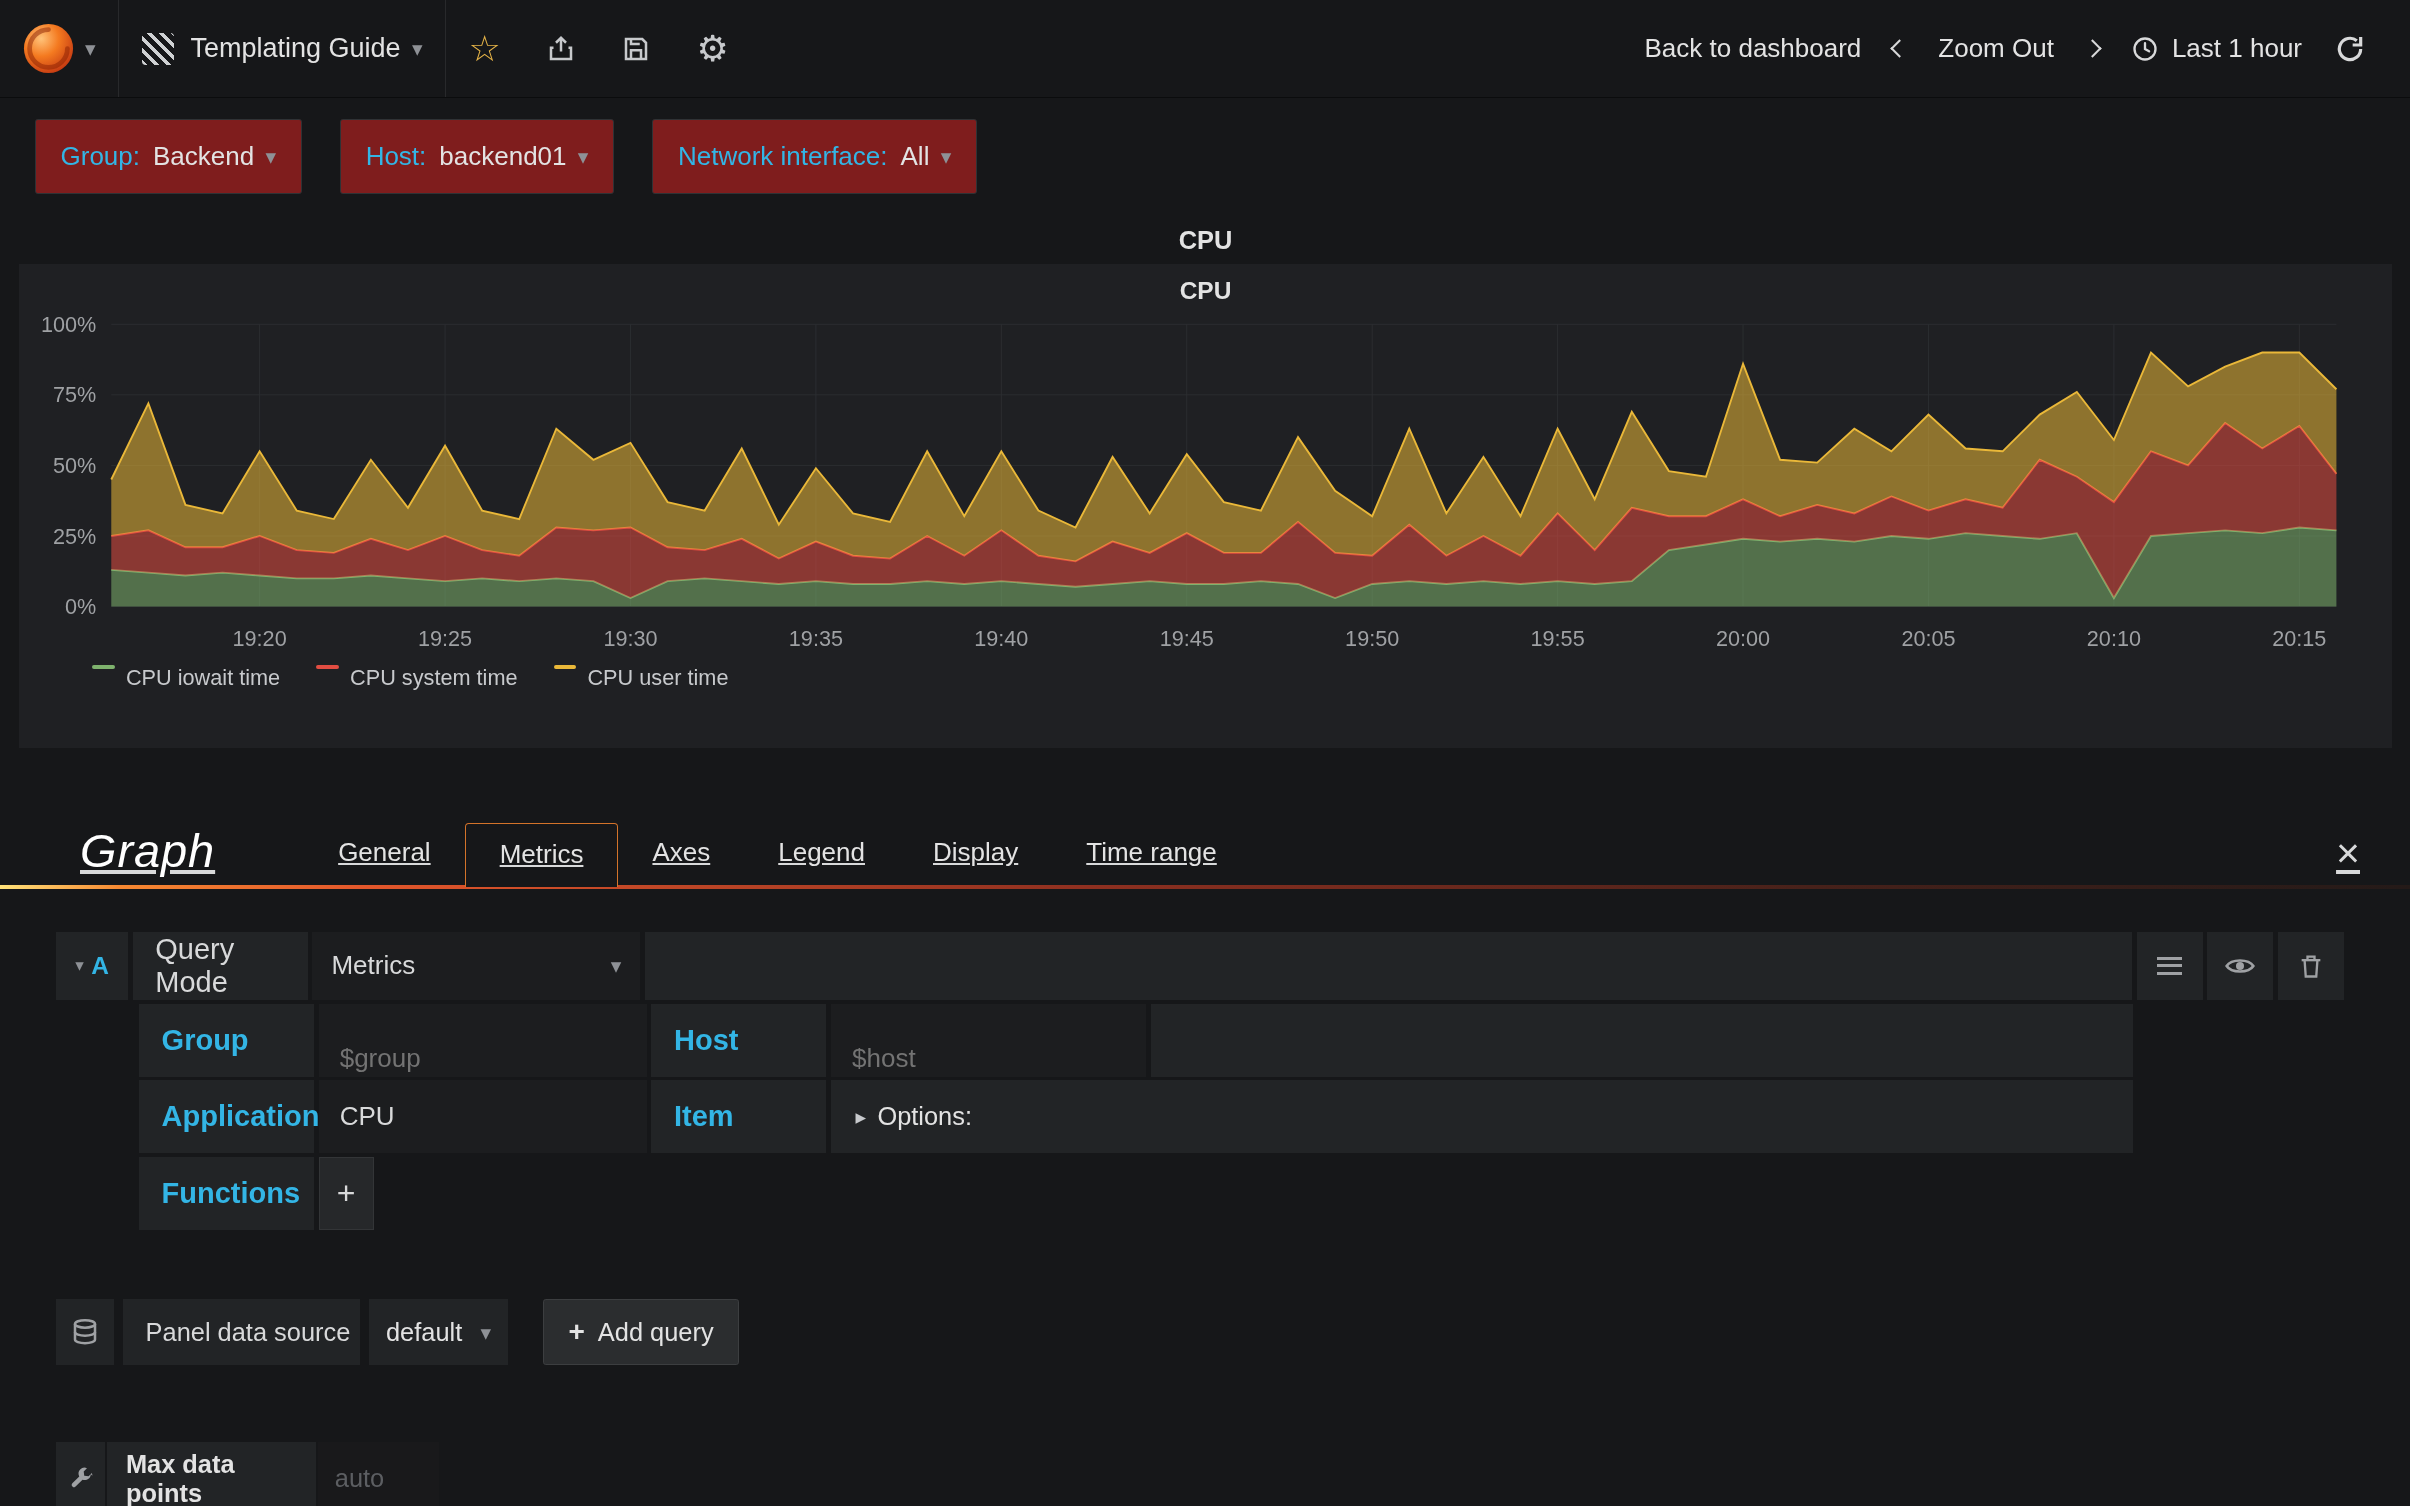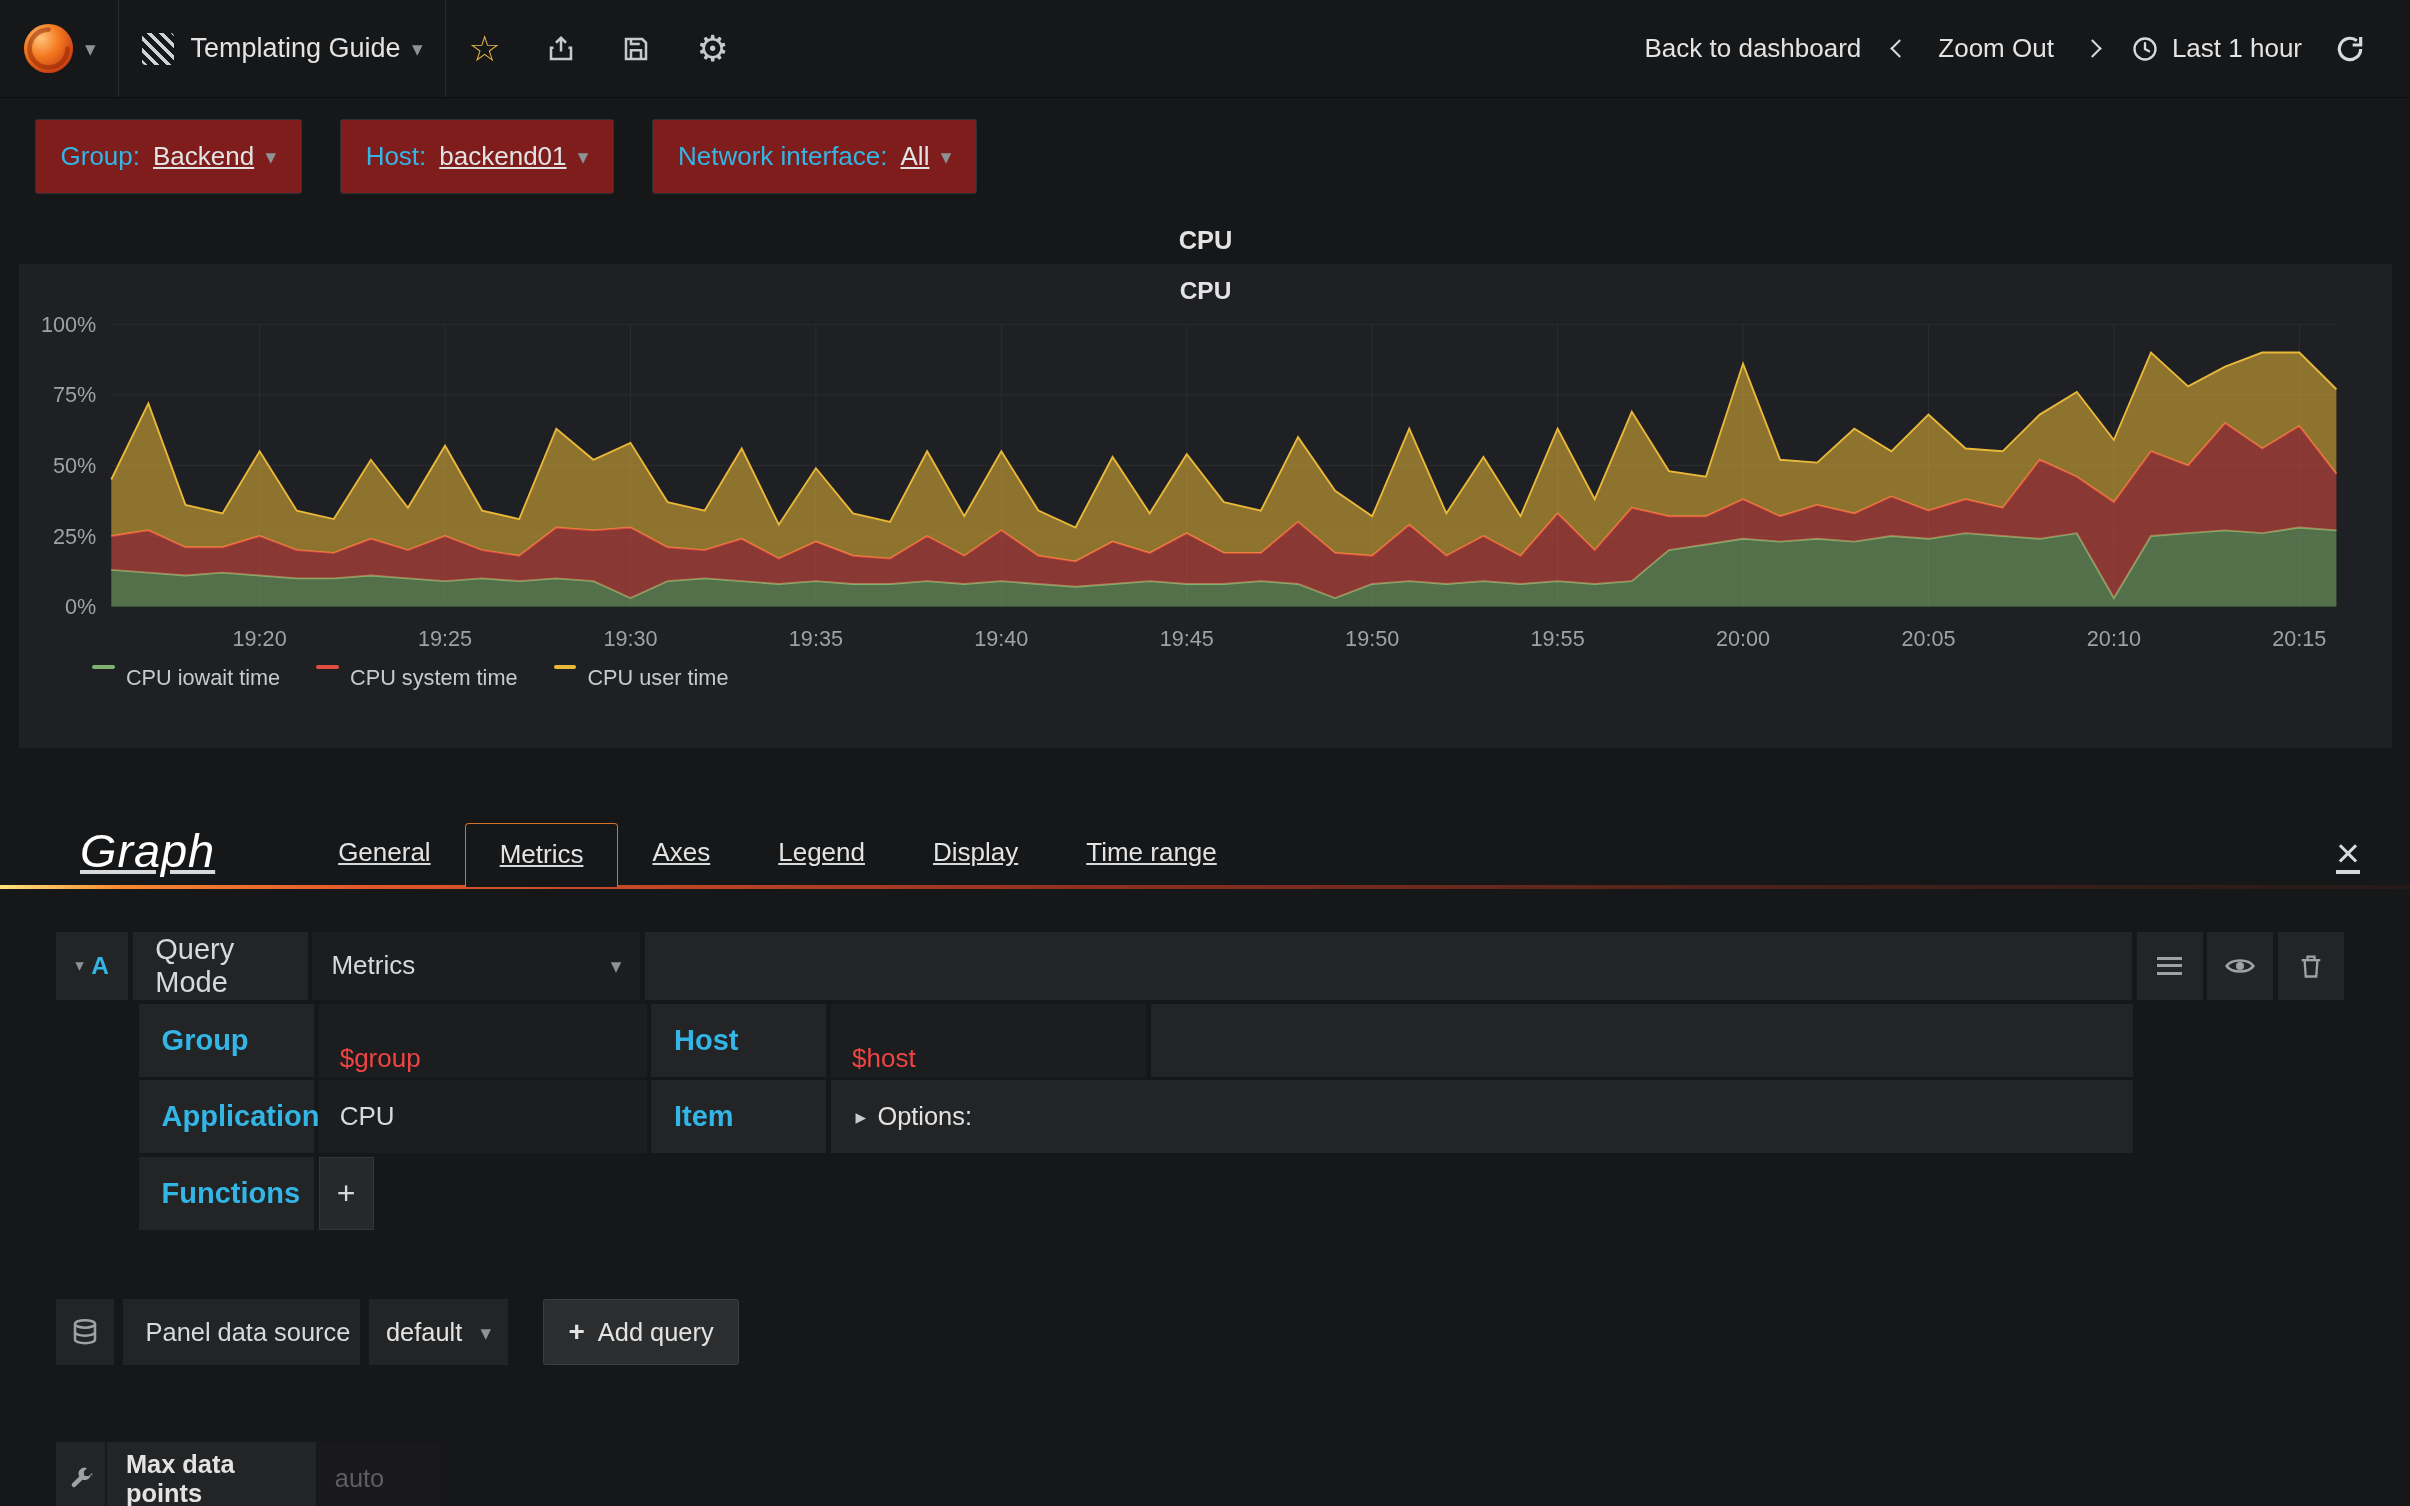--- a/index.html
+++ b/index.html
@@ -26,21 +26,21 @@
   .nav-text{font-size:26px;color:#e3e3e3;padding:0 19px;display:flex;align-items:center;gap:13px;cursor:pointer;}
   .chev-btn{display:flex;align-items:center;padding:0 13px;cursor:pointer;}
   .chev{display:inline-block;width:13px;height:13px;border-top:2.8px solid #d8d9da;border-right:2.8px solid #d8d9da;}
   .chev.right{transform:rotate(45deg);}
   .chev.left{transform:rotate(225deg);}
 
   
   .var-row{position:absolute;top:119px;left:19px;display:flex;gap:22.6px;height:75px;}
   .var-btn{display:flex;align-items:center;background:#7f1d1d;border:0.9px solid #2f3235;border-radius:2.8px;padding:0 24.5px;font-size:26px;cursor:pointer;margin-left:16px;}
   .var-label{color:#33b5e5;margin-right:13px;}
-  .var-value{color:#e3e3e3;text-decoration:underline;}
+  .var-value{color:#e3e3e3;}
 
   
   .panel{position:absolute;top:217px;left:19px;right:19px;}
   .panel-drag-header{height:47px;display:flex;align-items:center;justify-content:center;font-size:25.4px;font-weight:bold;color:#e3e3e3;cursor:pointer;}
   .panel-body{background:#1f2023;height:484px;padding-top:11.3px;}
   .chart-title{text-align:center;font-size:24.5px;font-weight:bold;color:#e3e3e3;margin:1.9px 0 7.5px;}
   .chart-svg{display:block;margin-left:1.9px;}
   .chart-svg text{font-family:"Liberation Sans",sans-serif;}
   .legend{display:flex;gap:36px;padding-left:73px;margin-top:1.9px;}
   .legend-item{display:flex;align-items:flex-start;gap:11.3px;font-size:21.7px;color:#c7c9cc;cursor:pointer;}
@@ -68,21 +68,21 @@
   .abox{width:72px;justify-content:center;gap:7.5px;cursor:pointer;}
   .qletter{color:#33b5e5;font-weight:bold;font-size:24.5px;}
   .dropdown{width:328px;padding:0 19px;justify-content:space-between;cursor:pointer;}
   .val{width:328px;padding-left:21px;cursor:text;}
   .val2{width:315px;padding-left:21px;cursor:text;}
   .fill{flex:1;}
   .options{padding-left:24.5px;gap:11.3px;cursor:pointer;font-size:25.4px;color:#e3e3e3;}
   .opt-caret{color:#c7c9cc;font-size:21px;}
   .qicon{width:66px;justify-content:center;cursor:pointer;}
   .plus-cell{width:55px;justify-content:center;background:#26282a;border:0.9px solid #333537;font-size:32px;color:#d8d9da;cursor:pointer;}
-  .v-cyan{color:#ef4444;margin-top:36px;}
+  .v-cyan{color:#737373;margin-top:36px;}
   .v-white{color:#d8d9da;}
   .v-yellow{color:#d8a128;}
   .bars{display:flex;flex-direction:column;gap:4.7px;}
   .bars span{display:block;width:24.5px;height:2.8px;background:#9fa1a4;}
 
   
   .ds-row{position:absolute;top:499px;left:56px;height:66px;display:flex;align-items:stretch;gap:9px;}
   .ds-icon{width:58px;justify-content:center;}
   .ds-row .lab{width:237px;font-size:25.4px;}
   .ds-dd{width:139px;padding:0 17px;justify-content:space-between;cursor:pointer;font-size:25.4px;color:#e3e3e3;}

